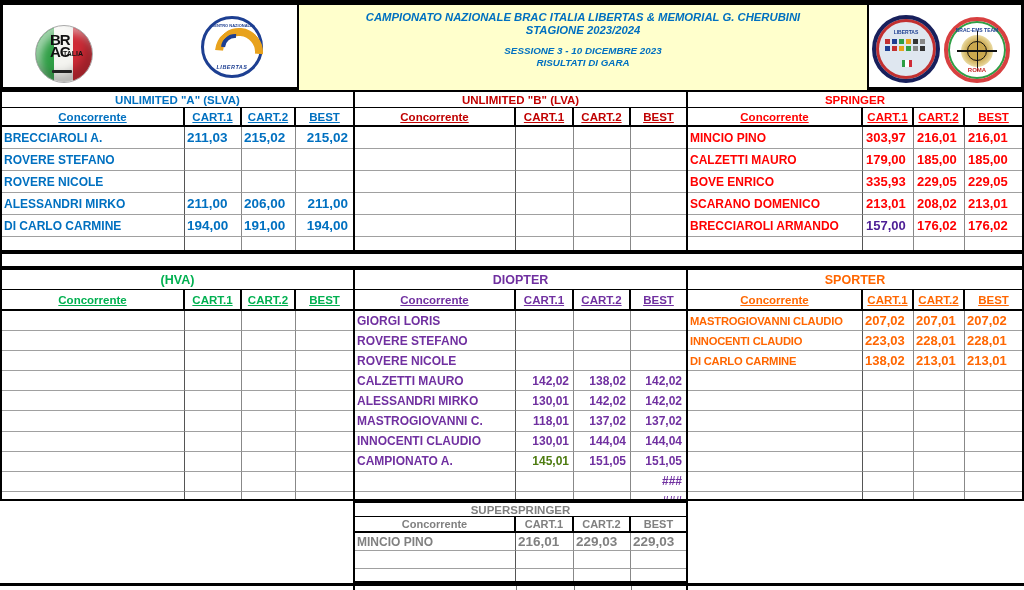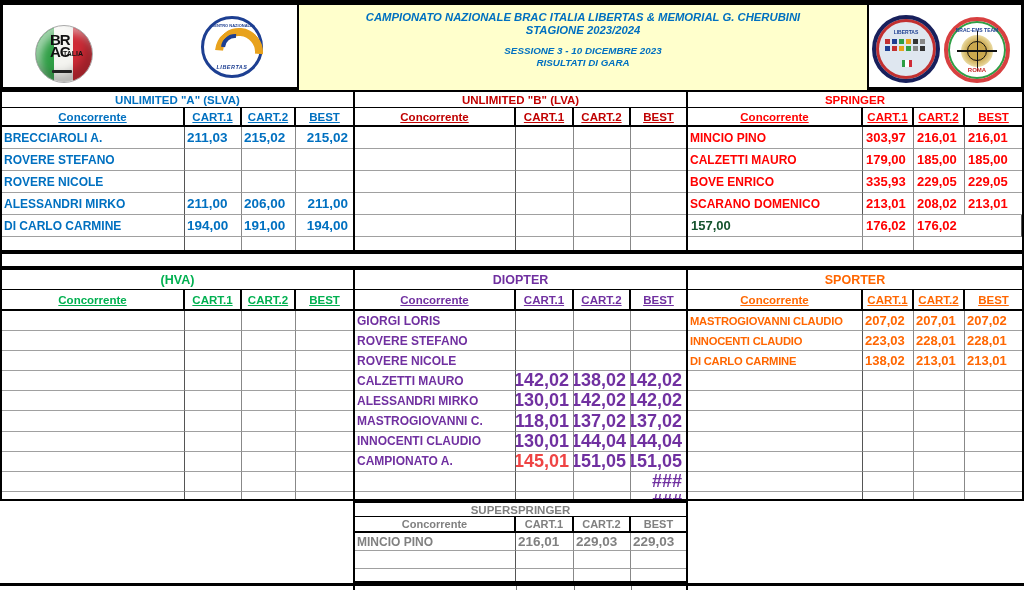--- a/index.html
+++ b/index.html
@@ -74,21 +74,21 @@
   .t-h.t-last{border-right:none;text-align:right;}
   .t-cell{height:var(--rh);display:flex;align-items:center;font-weight:bold;
        border-right:1px solid #888;border-bottom:1px solid #a0a0a0;overflow:hidden;white-space:nowrap;}
   .t-cell.t-best{border-right:none;}
   .t-name{padding-left:2px;font-size:12px;border-right:1px solid #555;}
   .t-num{font-size:13px;justify-content:flex-start;padding-left:2px;}
   .sec1 .t-title{font-size:11.5px;}
   .sec2 .t-title{font-size:12.5px;}
   .slva .t-num{font-size:13.5px;}
   .slva .t-best{justify-content:flex-end;padding-right:5px;padding-left:0;}
-  .diopter .t-num{font-size:18px;justify-content:flex-end;padding-right:4px;padding-left:0;}
+  .diopter .t-num{font-size:12px;justify-content:flex-end;padding-right:4px;padding-left:0;}
   .springer .t-num{padding-left:3px;}
   .tight .t-name{font-size:11.2px;letter-spacing:-0.2px;}
   .ss .t-title{font-size:11.5px;}
   .ss .t-h{text-decoration:none;font-size:11px;}
   .ss .t-num{font-size:13.5px;}
 
   .sep-band{position:absolute;left:0;top:252px;width:1024px;height:16px;box-sizing:border-box;
        background:#fff;border-top:2px solid #000;border-bottom:2px solid #000;
        border-left:2px solid #000;border-right:2px solid #000;}
   .bottom-line{position:absolute;left:0;top:583px;width:1024px;height:3px;background:#000;}
@@ -227,21 +227,22 @@
     <div class="t-cell t-num" style="color: rgb(255, 0, 0);">185,00</div>
     <div class="t-cell t-num t-best" style="color: rgb(255, 0, 0);">185,00</div>
     <div class="t-cell t-name" style="color: rgb(255, 0, 0);">BOVE ENRICO</div>
     <div class="t-cell t-num" style="color: rgb(255, 0, 0);">335,93</div>
     <div class="t-cell t-num" style="color: rgb(255, 0, 0);">229,05</div>
     <div class="t-cell t-num t-best" style="color: rgb(255, 0, 0);">229,05</div>
     <div class="t-cell t-name" style="color: rgb(255, 0, 0);">SCARANO DOMENICO</div>
     <div class="t-cell t-num" style="color: rgb(255, 0, 0);">213,01</div>
     <div class="t-cell t-num" style="color: rgb(255, 0, 0);">208,02</div>
     <div class="t-cell t-num t-best" style="color: rgb(255, 0, 0);">213,01</div>
-    <div class="t-cell t-num" style="color: #14532d;">157,00</div>
+    <div class="t-cell t-name" style="color: rgb(255, 0, 0);">BRECCIAROLI ARMANDO</div>
+    <div class="t-cell t-num" style="color: #4c1d95;">157,00</div>
     <div class="t-cell t-num" style="color: rgb(255, 0, 0);">176,02</div>
     <div class="t-cell t-num t-best" style="color: rgb(255, 0, 0);">176,02</div>
     <div class="t-cell t-name" style="color: rgb(255, 0, 0);"></div>
     <div class="t-cell t-num" style="color: rgb(255, 0, 0);"></div>
     <div class="t-cell t-num" style="color: rgb(255, 0, 0);"></div>
     <div class="t-cell t-num t-best" style="color: rgb(255, 0, 0);"></div>
   </div>
 
 <div class="sep-band"></div>
 
@@ -320,21 +321,21 @@
     <div class="t-cell t-num t-best" style="color: rgb(112, 48, 160);">142,02</div>
     <div class="t-cell t-name" style="color: rgb(112, 48, 160);">MASTROGIOVANNI C.</div>
     <div class="t-cell t-num" style="color: rgb(112, 48, 160);">118,01</div>
     <div class="t-cell t-num" style="color: rgb(112, 48, 160);">137,02</div>
     <div class="t-cell t-num t-best" style="color: rgb(112, 48, 160);">137,02</div>
     <div class="t-cell t-name" style="color: rgb(112, 48, 160);">INNOCENTI CLAUDIO</div>
     <div class="t-cell t-num" style="color: rgb(112, 48, 160);">130,01</div>
     <div class="t-cell t-num" style="color: rgb(112, 48, 160);">144,04</div>
     <div class="t-cell t-num t-best" style="color: rgb(112, 48, 160);">144,04</div>
     <div class="t-cell t-name" style="color: rgb(112, 48, 160);">CAMPIONATO A.</div>
-    <div class="t-cell t-num" style="color: #ef4444;">145,01</div>
+    <div class="t-cell t-num" style="color: #4d7c0f;">145,01</div>
     <div class="t-cell t-num" style="color: rgb(112, 48, 160);">151,05</div>
     <div class="t-cell t-num t-best" style="color: rgb(112, 48, 160);">151,05</div>
     <div class="t-cell t-name" style="color: rgb(112, 48, 160);"></div>
     <div class="t-cell t-num" style="color: rgb(112, 48, 160);"></div>
     <div class="t-cell t-num" style="color: rgb(112, 48, 160);"></div>
     <div class="t-cell t-num t-best" style="color: rgb(112, 48, 160);">###</div>
     <div class="t-cell t-name" style="color: rgb(112, 48, 160);"></div>
     <div class="t-cell t-num" style="color: rgb(112, 48, 160);"></div>
     <div class="t-cell t-num" style="color: rgb(112, 48, 160);"></div>
     <div class="t-cell t-num t-best" style="color: rgb(112, 48, 160);">###</div>

